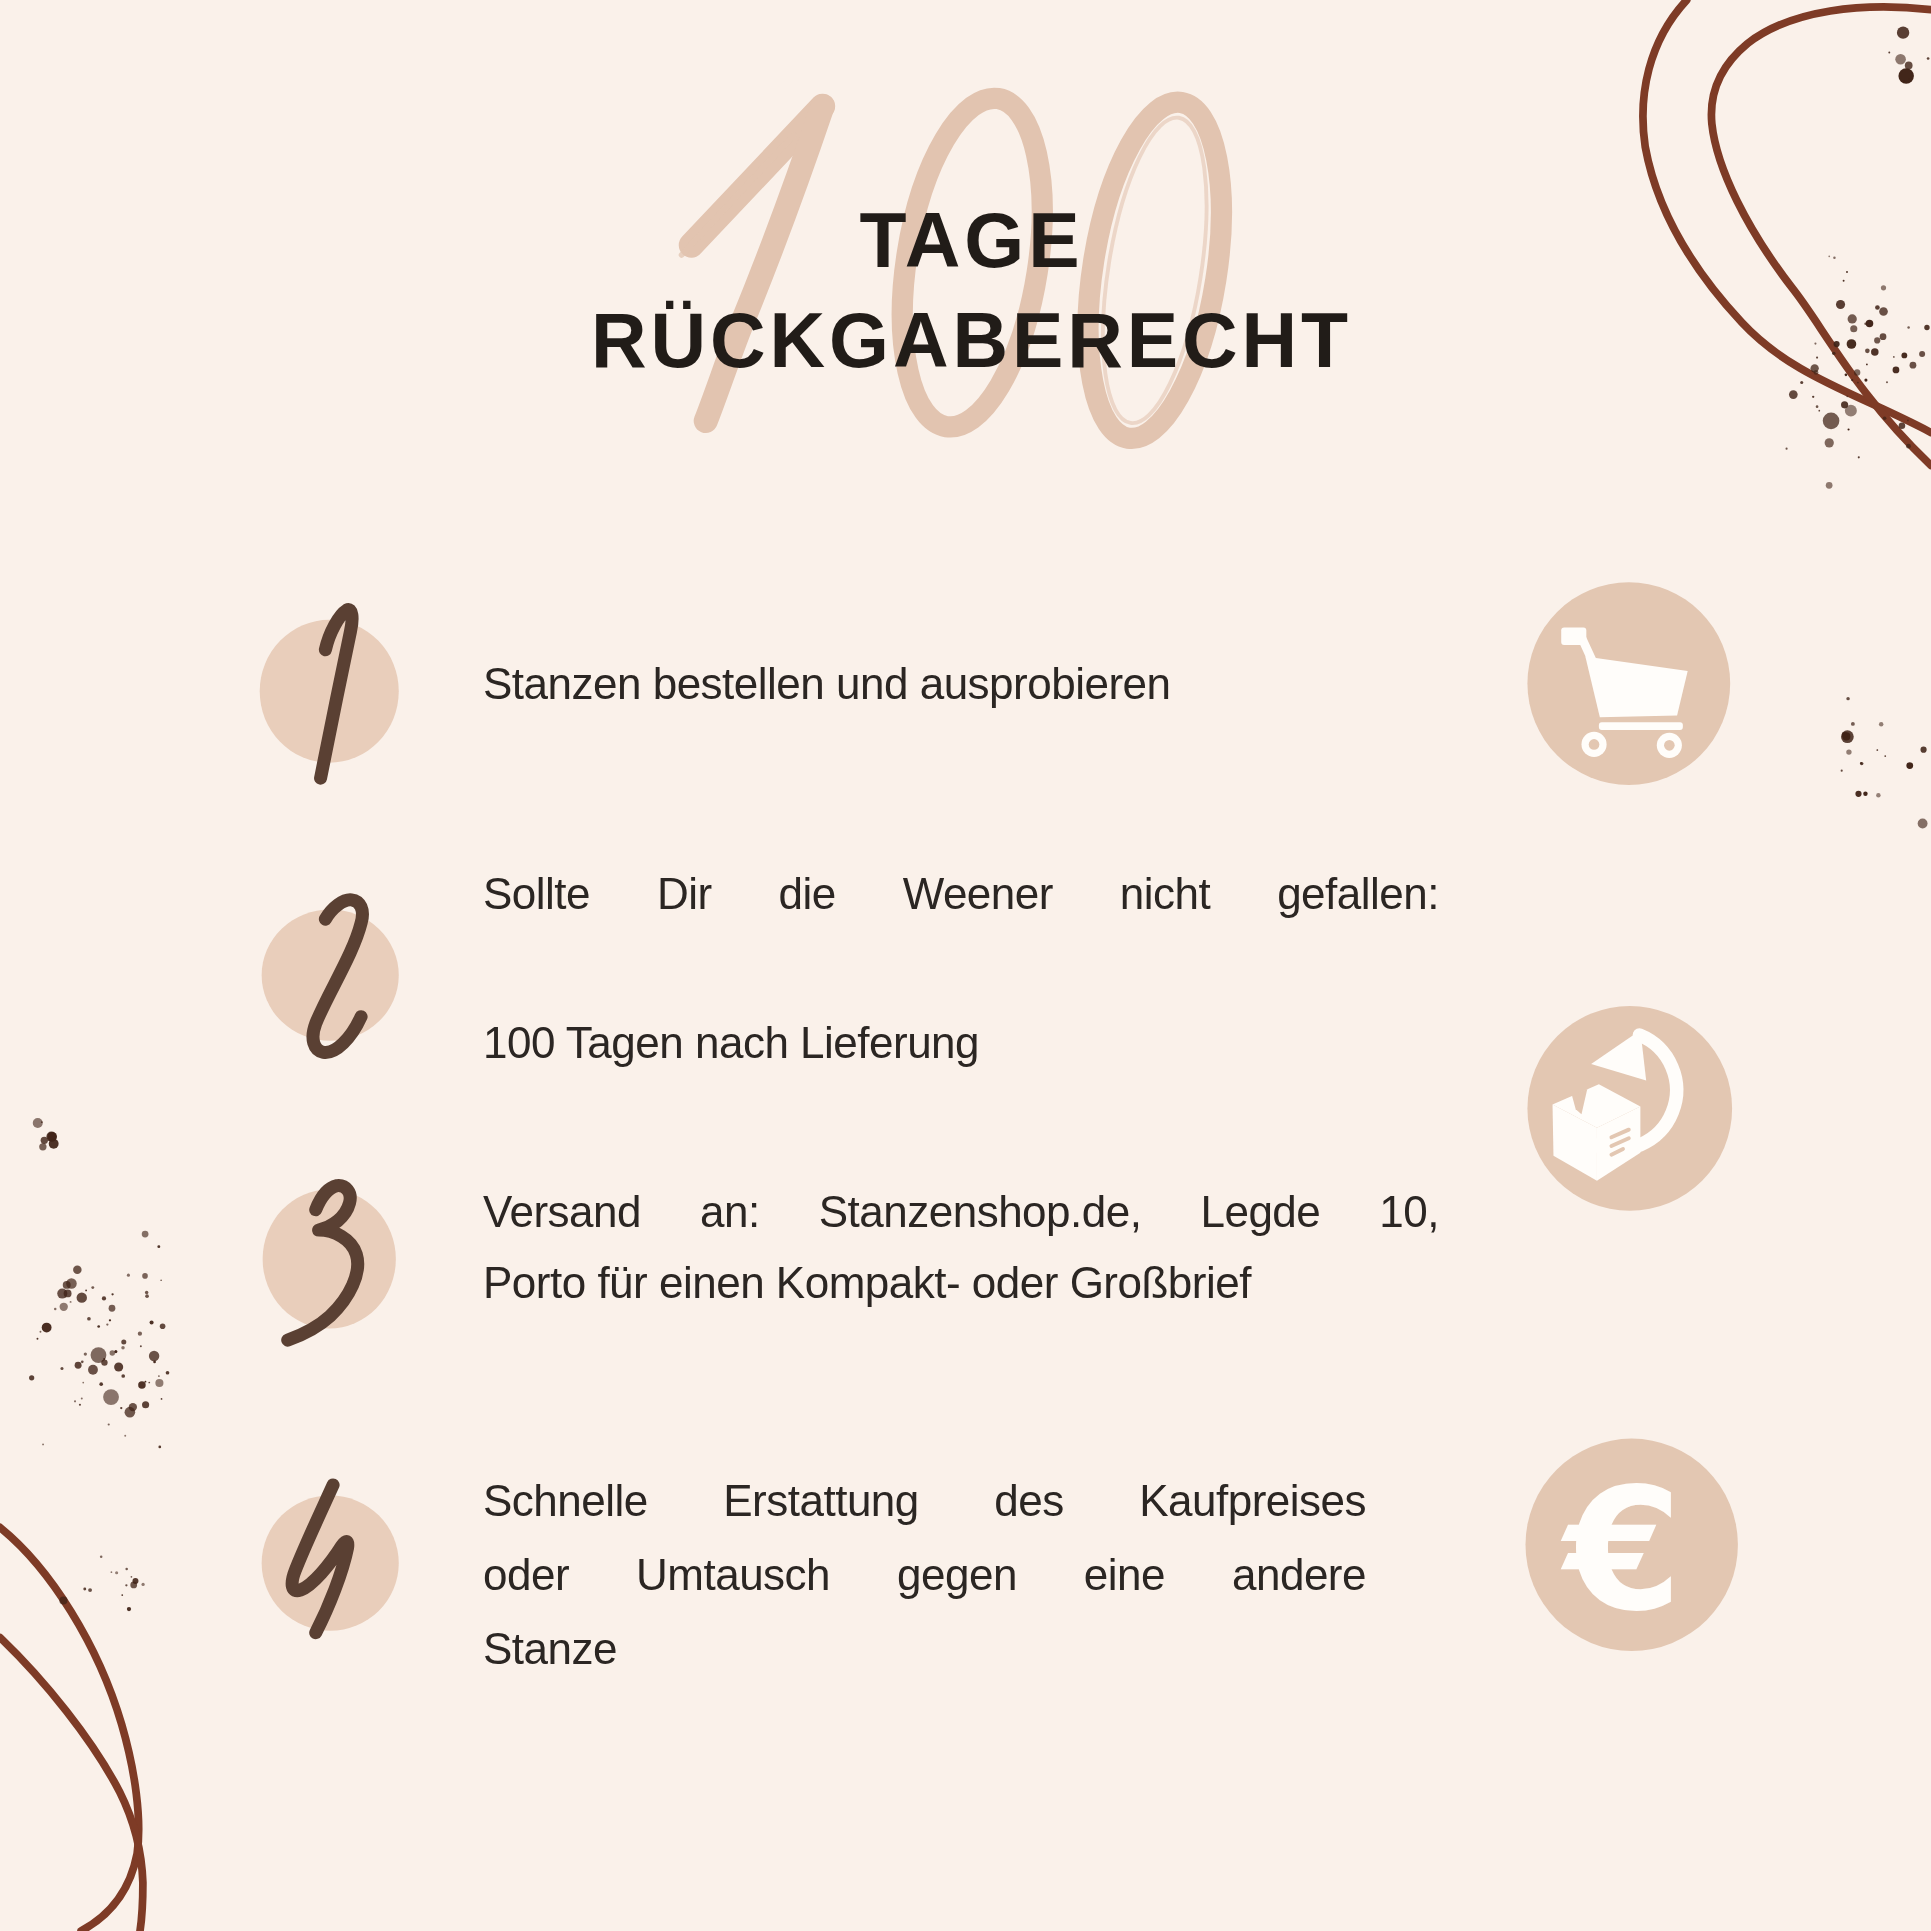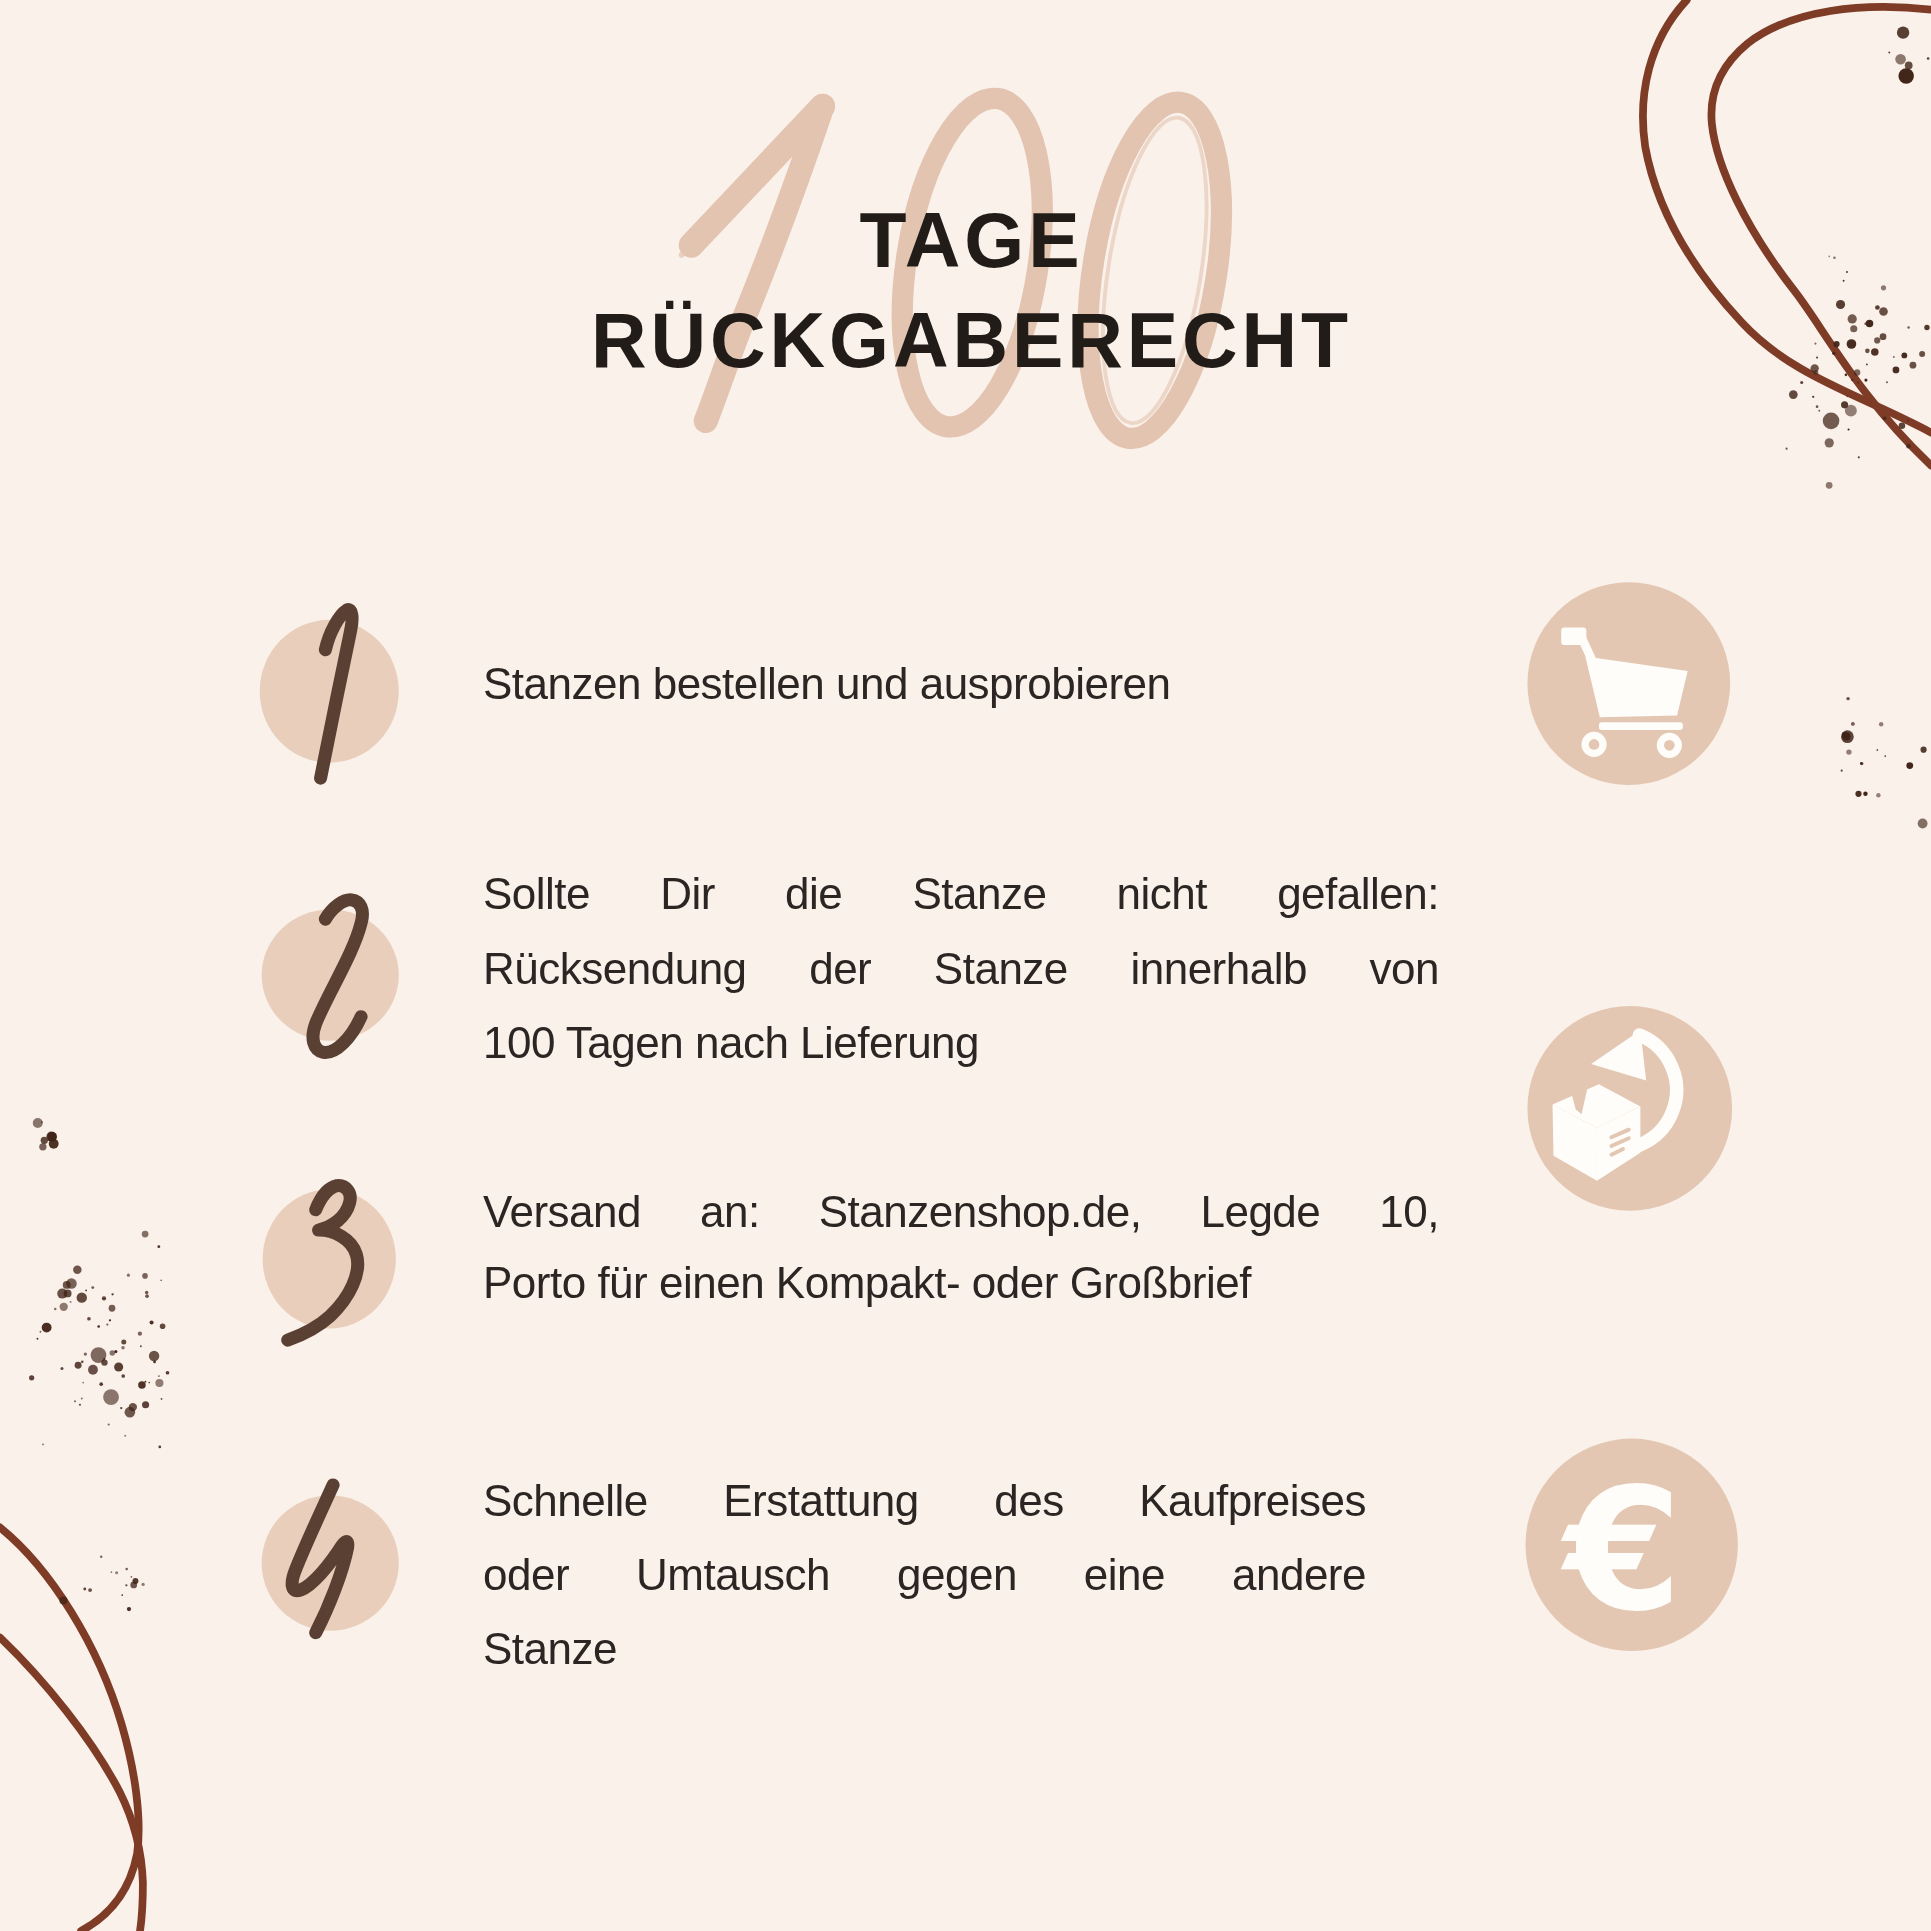--- a/index.html
+++ b/index.html
@@ -274,22 +274,21 @@
     </g>
   </svg>
 
   <div class="title">
     <div>TAGE</div>
     <div>RÜCKGABERECHT</div>
   </div>
 
   <div class="line w990" style="top:647px">Stanzen bestellen und ausprobieren</div>
 
-  <div class="line w990 just" style="top:857px">Sollte Dir die Stanze nicht gefallen:</div>
-  <div class="line w990 just" style="top:932px">Rücksendung der Stanze innerhalb von</div>
+  <div class="line w990 just" style="top:857px">Sollte Dir die Weener nicht gefallen:</div>
   <div class="line w990" style="top:1006px">100 Tagen nach Lieferung</div>
 
   <div class="line w990 just" style="top:1175px">Versand an: Stanzenshop.de, Legde 10,</div>
   <div class="line w990" style="top:1246px">Porto für einen Kompakt- oder Großbrief</div>
 
   <div class="line w915 just" style="top:1464px">Schnelle Erstattung des Kaufpreises</div>
   <div class="line w915" style="top:1612px">Stanze</div>
   <div class="line w915 just" style="top:1538px">oder Umtausch gegen eine andere</div>
 
 </div>

